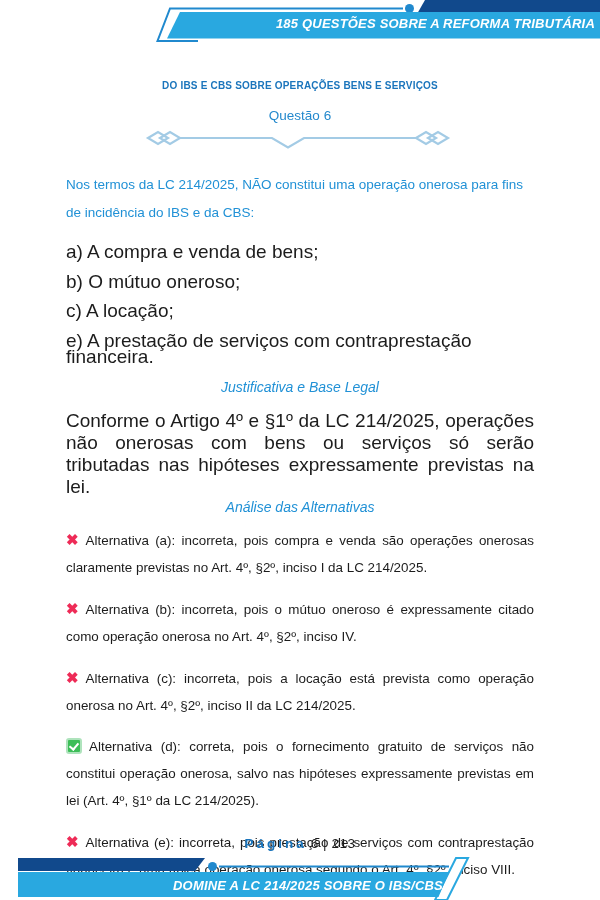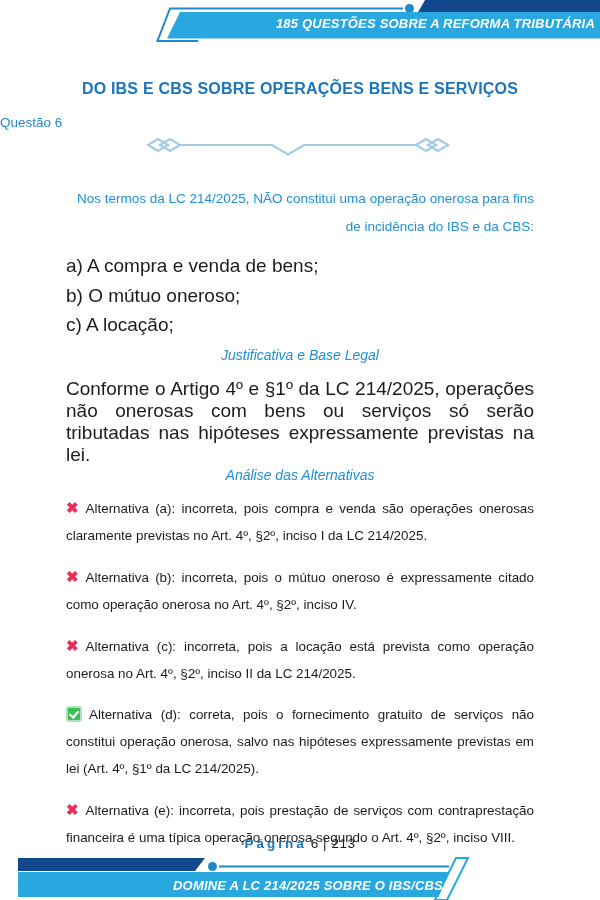--- a/index.html
+++ b/index.html
@@ -12,26 +12,26 @@
   .top-banner svg{position:absolute;top:0;left:0;}
   .top-banner-text{
     position:absolute;top:16px;right:5px;width:420px;text-align:right;
     color:#ffffff;font-size:13px;font-weight:bold;font-style:italic;
     letter-spacing:.2px;white-space:nowrap;
   }
   
   .content{position:absolute;top:46px;left:0;width:600px;padding:0;}
   .doc-title{
     margin:34px 0 0;text-align:center;color:#1b75bc;
-    font-size:16px;font-weight:bold;letter-spacing:.2px;
+    font-size:10px;font-weight:bold;letter-spacing:.2px;
   }
-  .q-label{margin-top:17px;text-align:left;color:#2489cd;font-size:13.5px;}
+  .q-label{margin-top:17px;text-align:center;color:#2489cd;font-size:13.5px;}
   .divider{display:block;margin:7px auto 0;}
   .q-text{
-    margin:24px 66px 0;text-align:right;color:#2191d6;
+    margin:17px 66px 0;text-align:left;color:#2191d6;
     font-size:13.5px;line-height:28px;
   }
   .options{margin:17px 66px 0;}
   .options p{margin:0 0 13px;font-size:19px;line-height:16.5px;}
   .sec-heading{
     margin:1px 0 0;text-align:center;color:#2191d6;
     font-size:14px;font-weight:normal;font-style:italic;
   }
   .just-text{
     margin:15px 66px 0;text-align:justify;font-size:19px;line-height:22px;
@@ -98,20 +98,21 @@
         <path d="M288 8 L298 2 L308 8 L298 14 Z"></path>
       </g>
     </svg>
 
     <p class="q-text">Nos termos da LC 214/2025, NÃO constitui uma operação onerosa para fins de incidência do IBS e da CBS:</p>
 
     <div class="options">
       <p>a) A compra e venda de bens;</p>
       <p>b) O mútuo oneroso;</p>
       <p>c) A locação;</p>
+      <p>e) A prestação de serviços com contraprestação financeira.</p>
     </div>
 
     <h2 class="sec-heading">Justificativa e Base Legal</h2>
 
     <p class="just-text">Conforme o Artigo 4º e §1º da LC 214/2025, operações não onerosas com bens ou serviços só serão tributadas nas hipóteses expressamente previstas na lei.</p>
 
     <h2 class="sec-heading">Análise das Alternativas</h2>
 
     <div class="alts">
       <p><span class="x-icon">✖</span><span>Alternativa (a): incorreta, pois compra e venda são operações onerosas claramente previstas no Art. 4º, §2º, inciso I da LC 214/2025.</span></p>

